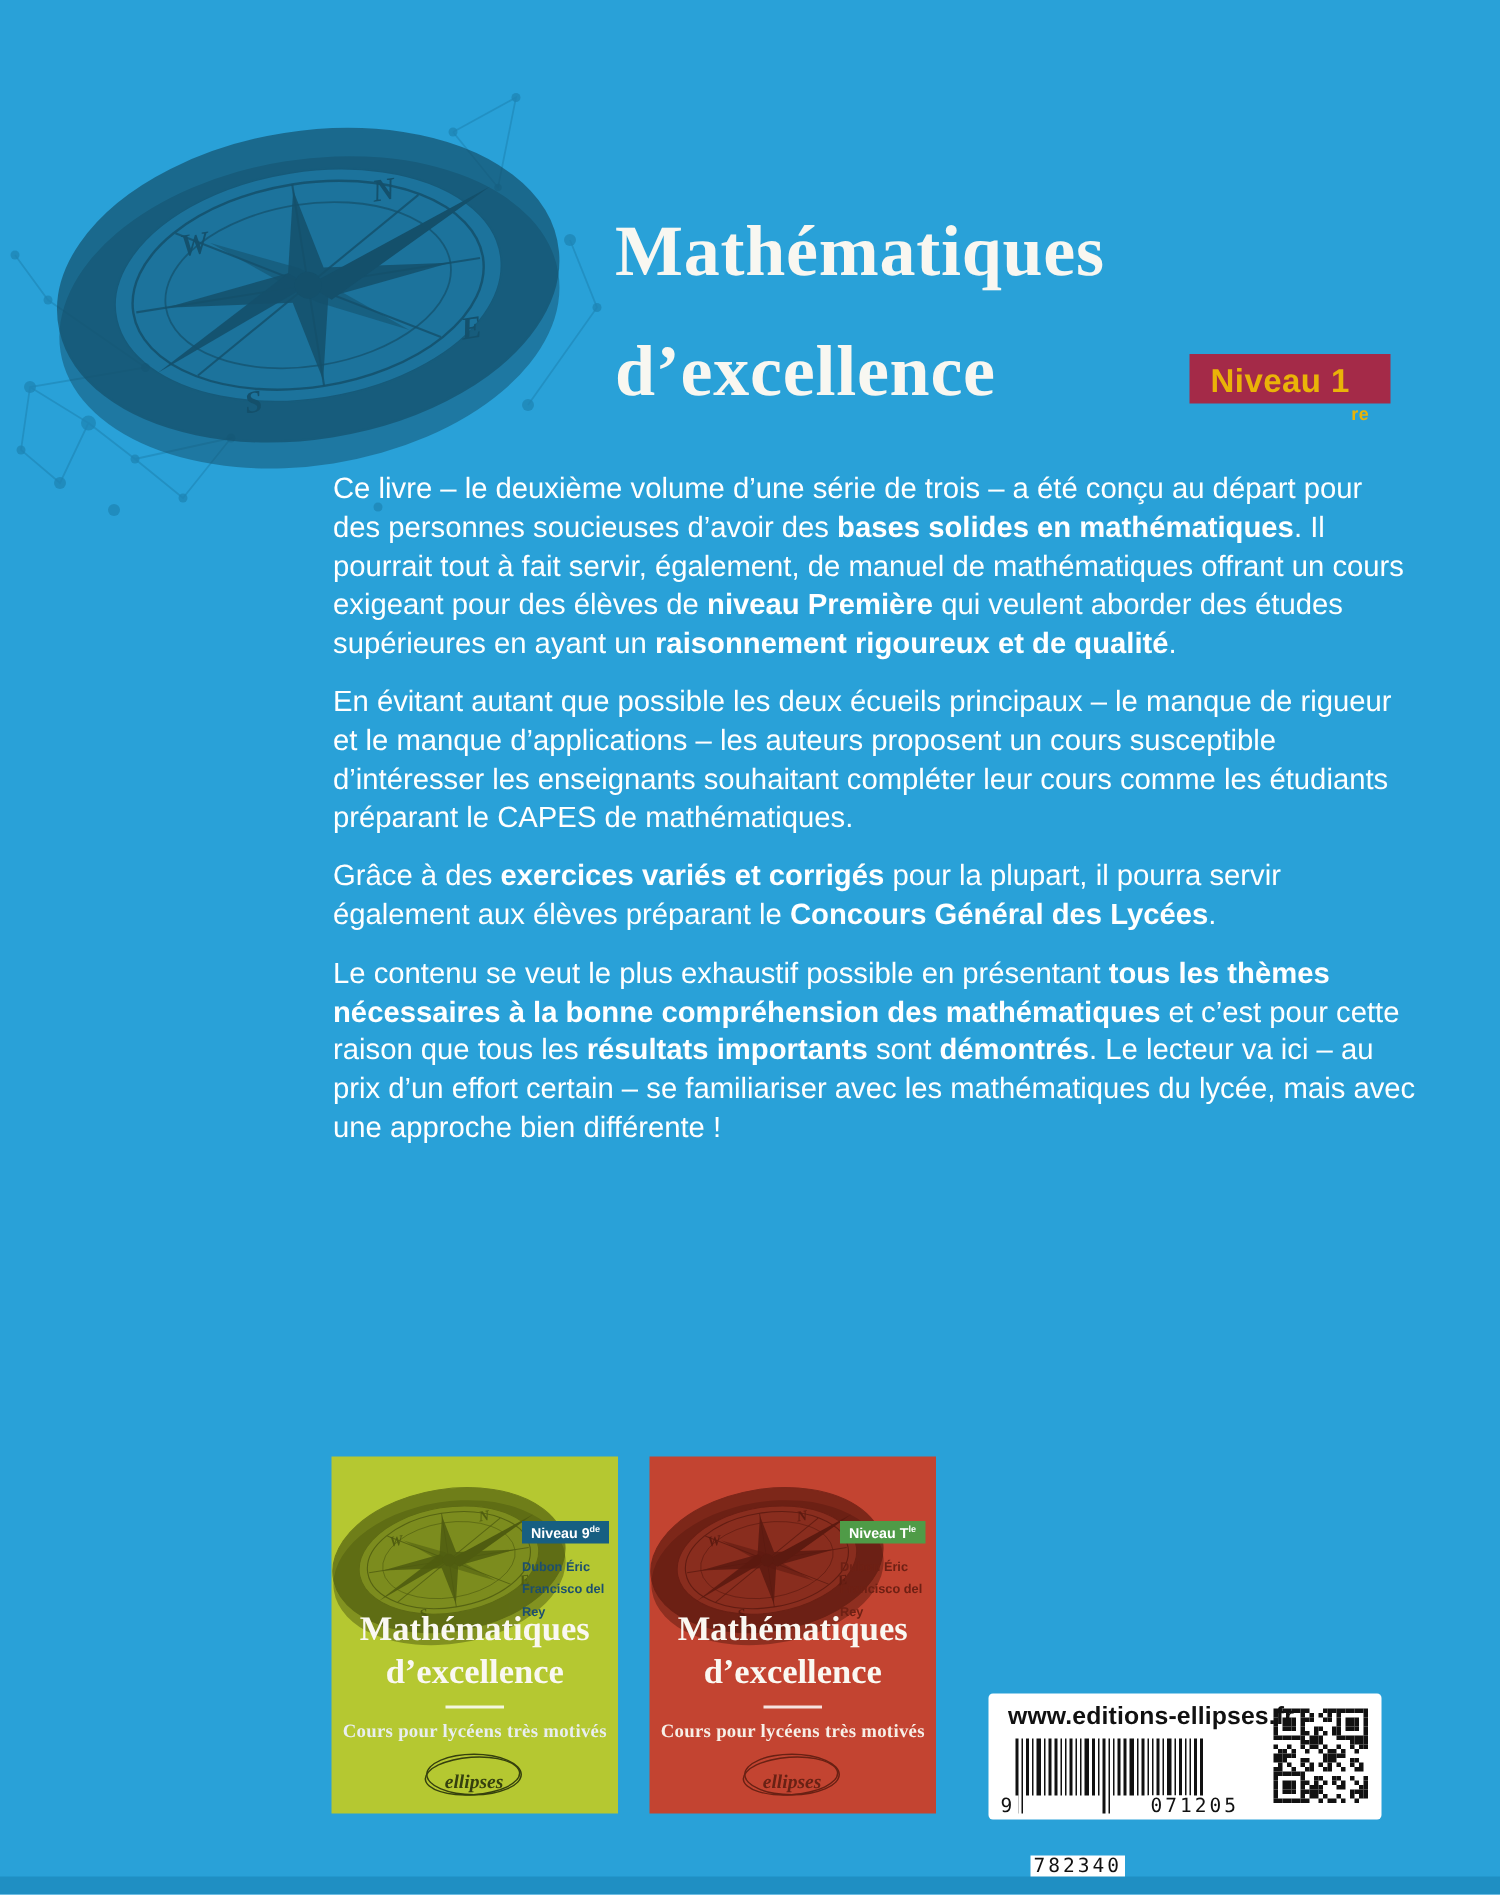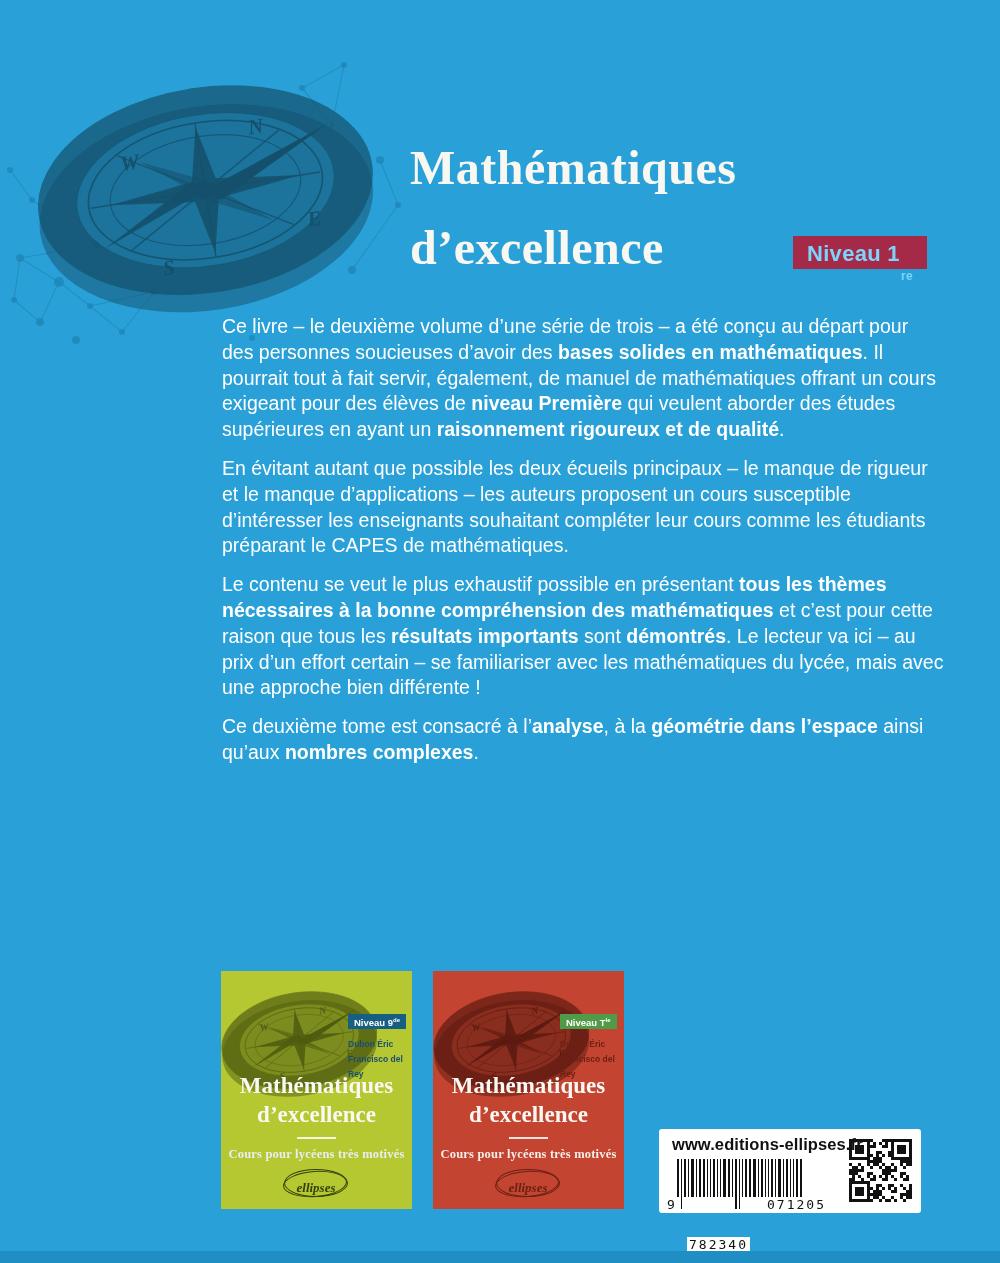--- a/index.html
+++ b/index.html
@@ -171,30 +171,30 @@
     </g>
     <g style="color:#14506b">
       <use href="#compass-sym" x="5" y="10"></use>
     </g>
   </svg>
 
   <div class="book-title" style="color: rgb(248, 247, 241);">
     <div>Mathématiques</div>
     <div>d’excellence</div>
   </div>
-  <div class="level-badge" style="background-color: rgb(164, 42, 72); color: #7dd3fc;">
+  <div class="level-badge" style="background-color: rgb(164, 42, 72); color: #eab308;">
     <span>Niveau 1</span>
       <sup>re</sup>
   </div>
 
   <div class="body-copy" style="color: rgb(255, 255, 255);">
       <p><span>Ce livre – le deuxième volume d’une série de trois – a été conçu au départ pour des personnes soucieuses d’avoir des </span><b>bases solides en mathématiques</b><span>. Il pourrait tout à fait servir, également, de manuel de mathématiques offrant un cours exigeant pour des élèves de </span><b>niveau Première</b><span> qui veulent aborder des études supérieures en ayant un </span><b>raisonnement rigoureux et de qualité</b><span>.</span></p>
       <p><span>En évitant autant que possible les deux écueils principaux – le manque de rigueur et le manque d’applications – les auteurs proposent un cours susceptible d’intéresser les enseignants souhaitant compléter leur cours comme les étudiants préparant le CAPES de mathématiques.</span></p>
+      <p><span>Grâce à des </span><b>exercices variés et corrigés</b><span> pour la plupart, il pourra servir également aux élèves préparant le </span><b>Concours Général des Lycées</b><span>.</span></p>
       <p><span>Le contenu se veut le plus exhaustif possible en présentant </span><b>tous les thèmes nécessaires à la bonne compréhension des mathématiques</b><span> et c’est pour cette raison que tous les </span><b>résultats importants</b><span> sont </span><b>démontrés</b><span>. Le lecteur va ici – au prix d’un effort certain – se familiariser avec les mathématiques du lycée, mais avec une approche bien différente !</span></p>
-      <p><span>Ce deuxième tome est consacré à l’</span><b>analyse</b><span>, à la </span><b>géométrie dans l’espace</b><span> ainsi qu’aux </span><b>nombres complexes</b><span>.</span></p>
     </div>
 
   <div class="mini-cover" style="left: 221px; background-color: rgb(181, 200, 49);">
     <svg class="mini-compass" width="186" height="130" viewBox="0 0 400 280" style="color: rgb(79, 92, 16);">
       <use href="#compass-sym"></use>
     </svg>
     <div class="mini-badge" style="background-color: rgb(23, 95, 130);">
       <span>Niveau 9</span>
         <sup>de</sup>
     </div>

